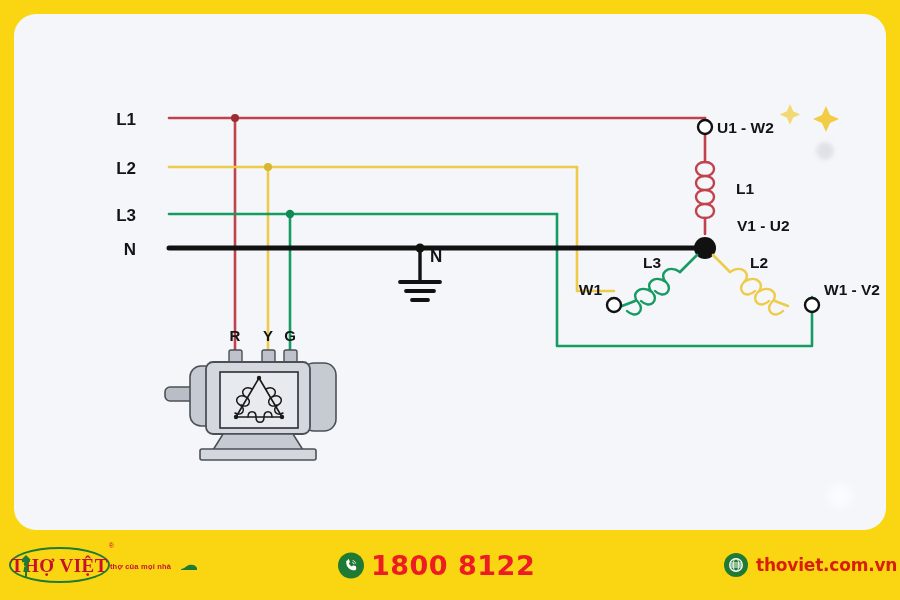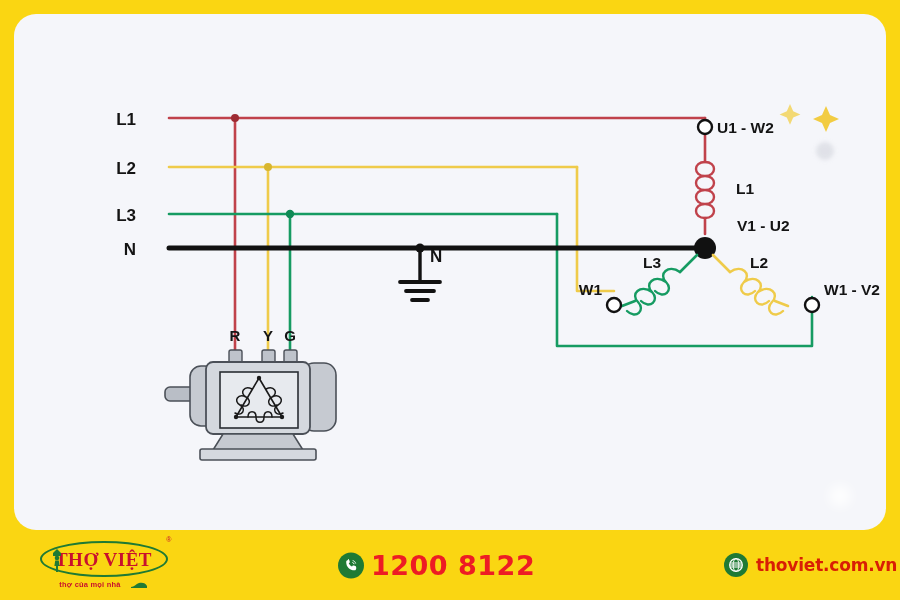--- a/index.html
+++ b/index.html
@@ -30,21 +30,21 @@
     left: 0; bottom: 0;
     width: 900px; height: 70px;
     background: #FAD612;
     display: flex;
     align-items: center;
   }
   .footer-logo {
     position: absolute;
     left: 36px; top: 6px;
     width: 135px; height: 58px;
-    display: flex; flex-direction: column;
+    display: flex; flex-direction: row;
     align-items: center; justify-content: center;
   }
   .logo-oval {
     position: relative;
     width: 128px; height: 36px;
     border: 2px solid #1F7A34;
     border-radius: 50%;
     display: flex; align-items: center; justify-content: center;
     background: transparent;
   }
@@ -319,21 +319,21 @@
     </div>
 
     <div class="footer-phone">
       <span class="phone-badge">
         <svg width="15" height="15" viewBox="0 0 24 24">
           <path d="M6.6,2.5 C7.4,2.5 8,3 8.3,3.8 L9.2,6.2 C9.5,7 9.3,7.8 8.7,8.3 L7.6,9.2 C8.7,11.4 10.6,13.3 12.8,14.4 L13.7,13.3 C14.2,12.7 15,12.5 15.8,12.8 L18.2,13.7 C19,14 19.5,14.6 19.5,15.4 L19.5,18 C19.5,19.4 18.4,20.5 17,20.5 C9,20.5 3.5,15 3.5,7 C3.5,5.6 4.6,4.5 6,4.5 Z" fill="#FFFFFF"></path>
           <path d="M14.5,5 C16.5,5.5 18,7 18.5,9" stroke="#FFFFFF" stroke-width="1.5" fill="none" stroke-linecap="round"></path>
           <path d="M14,8 C15,8.3 15.7,9 16,10" stroke="#FFFFFF" stroke-width="1.5" fill="none" stroke-linecap="round"></path>
         </svg>
       </span>
-      <span class="phone-number">1200 8122</span>
+      <span class="phone-number">1800 8122</span>
     </div>
 
     <div class="footer-web">
       <span class="globe-badge">
         <svg width="16" height="16" viewBox="0 0 24 24">
           <circle cx="12" cy="12" r="9.5" fill="none" stroke="#FFFFFF" stroke-width="1.8"></circle>
           <ellipse cx="12" cy="12" rx="4.3" ry="9.5" fill="none" stroke="#FFFFFF" stroke-width="1.5"></ellipse>
           <path d="M2.8,9 L21.2,9 M2.8,15 L21.2,15 M2.5,12 L21.5,12" stroke="#FFFFFF" stroke-width="1.5"></path>
         </svg>
       </span>

